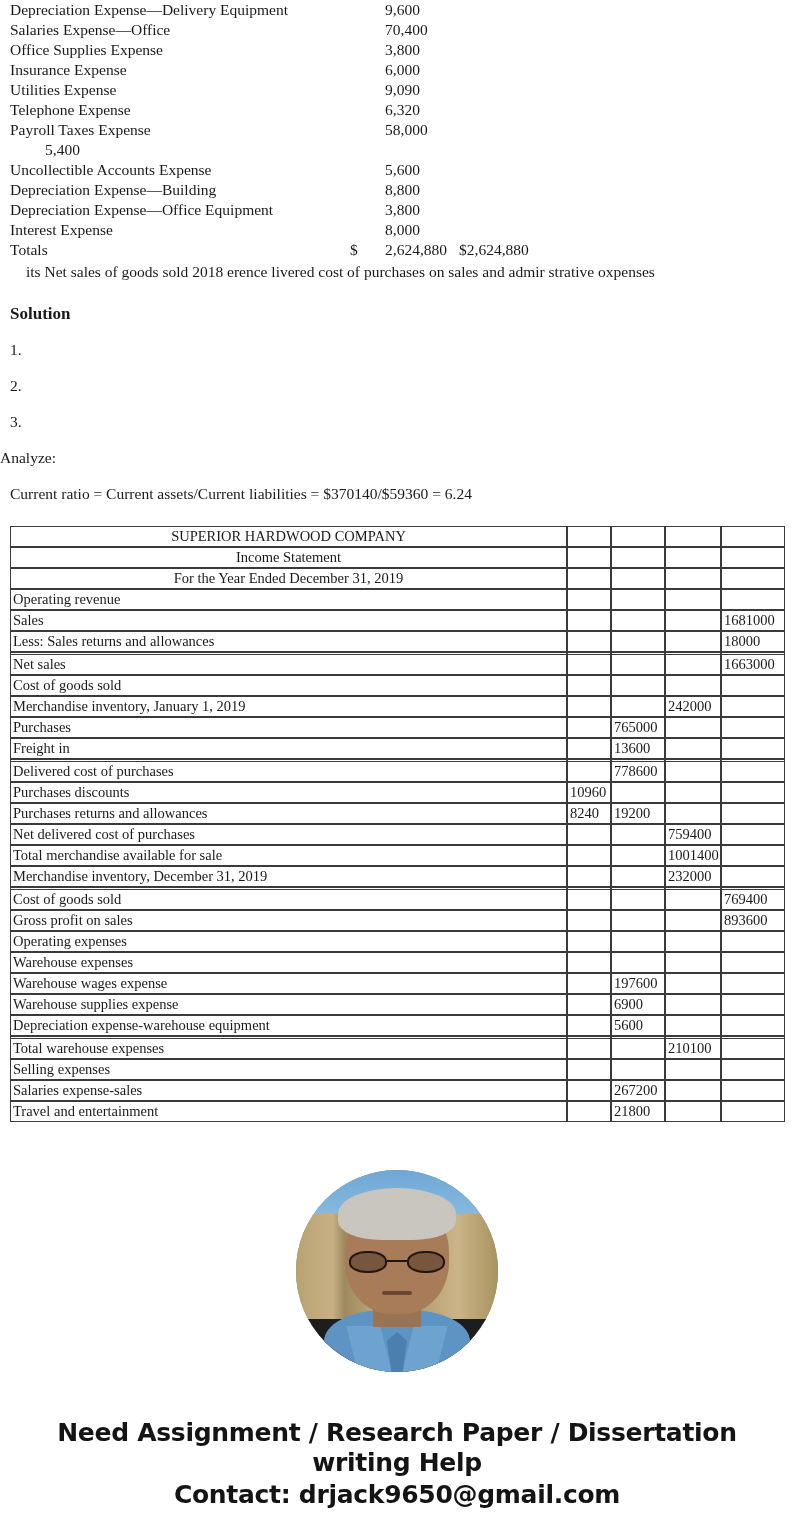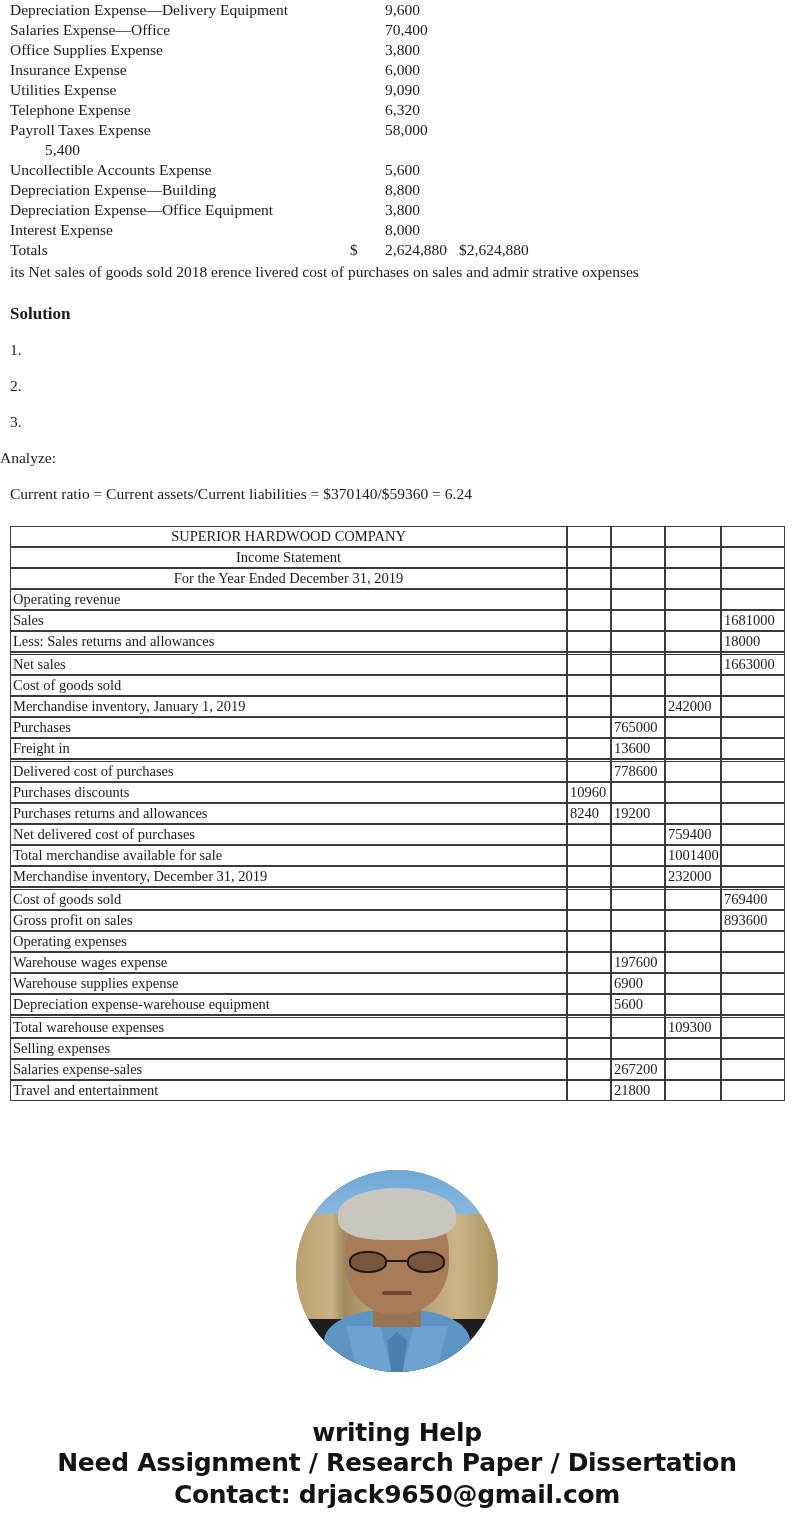--- a/index.html
+++ b/index.html
@@ -29,21 +29,21 @@
     font-size: 15.5px;
     line-height: 20px;
     white-space: nowrap;
   }
   .exp-label { width: 340px; flex: 0 0 340px; }
   .exp-dollar { width: 35px; flex: 0 0 35px; text-align: left; }
   .exp-val { flex: 0 0 auto; text-align: left; }
   .exp-val2 { margin-left: 12px; }
 
   .note-line {
-    padding-left: 10px;
+    padding-left: 26px;
     font-size: 15.5px;
     line-height: 20px;
     margin-top: 2px;
     white-space: nowrap;
   }
 
   
   .solution-head {
     padding-left: 10px;
     font-size: 17px;
@@ -457,20 +457,27 @@
           <td class="num">893600</td>
         </tr>
         <tr>
           <td class="lbl">Operating expenses</td>
           <td class="num"></td>
           <td class="num"></td>
           <td class="num"></td>
           <td class="num"></td>
         </tr>
         <tr>
+          <td class="lbl">Warehouse expenses</td>
+          <td class="num"></td>
+          <td class="num"></td>
+          <td class="num"></td>
+          <td class="num"></td>
+        </tr>
+        <tr>
           <td class="lbl">Warehouse wages expense</td>
           <td class="num"></td>
           <td class="num">197600</td>
           <td class="num"></td>
           <td class="num"></td>
         </tr>
         <tr>
           <td class="lbl">Warehouse supplies expense</td>
           <td class="num"></td>
           <td class="num">6900</td>
@@ -481,21 +488,21 @@
           <td class="lbl">Depreciation expense-warehouse equipment</td>
           <td class="num"></td>
           <td class="num">5600</td>
           <td class="num"></td>
           <td class="num"></td>
         </tr>
         <tr class="sep">
           <td class="lbl">Total warehouse expenses</td>
           <td class="num"></td>
           <td class="num"></td>
-          <td class="num">109300</td>
+          <td class="num">210100</td>
           <td class="num"></td>
         </tr>
         <tr>
           <td class="lbl">Selling expenses</td>
           <td class="num"></td>
           <td class="num"></td>
           <td class="num"></td>
           <td class="num"></td>
         </tr>
         <tr>
@@ -531,16 +538,16 @@
     <div class="av-glasses">
       <div class="av-lens l"></div>
       <div class="av-bridge"></div>
       <div class="av-lens r"></div>
     </div>
     <div class="av-mouth"></div>
   </div>
 </div>
 
 <div class="footer-cta">
+  <div class="cta-line1">Need Assignment / Research Paper / Dissertation</div>
   <div class="cta-line1">writing Help</div>
-  <div class="cta-line1">Need Assignment / Research Paper / Dissertation</div>
   <div class="cta-line3">Contact: drjack9650@gmail.com</div>
 </div>
 
 </body></html>

